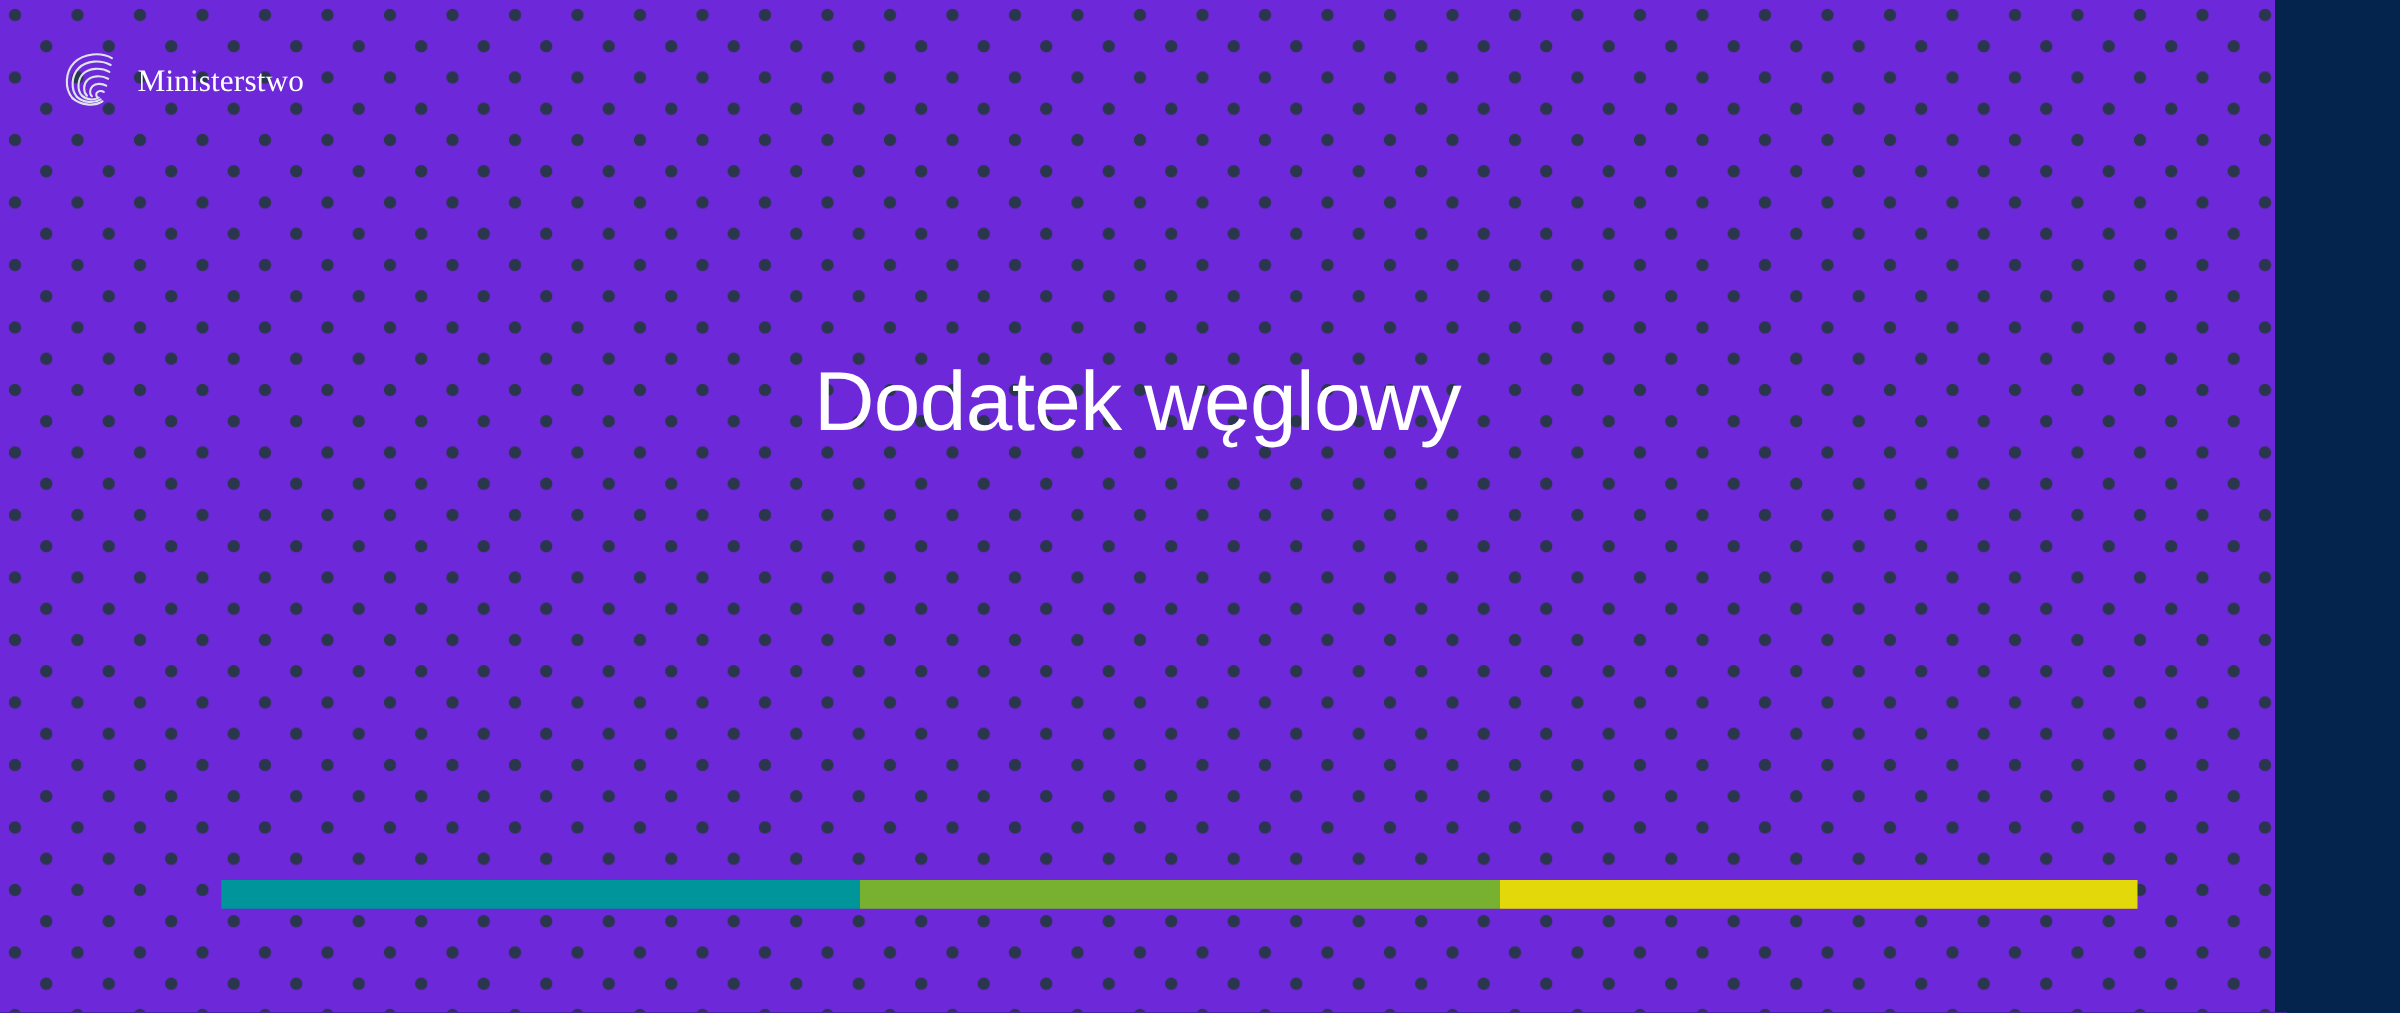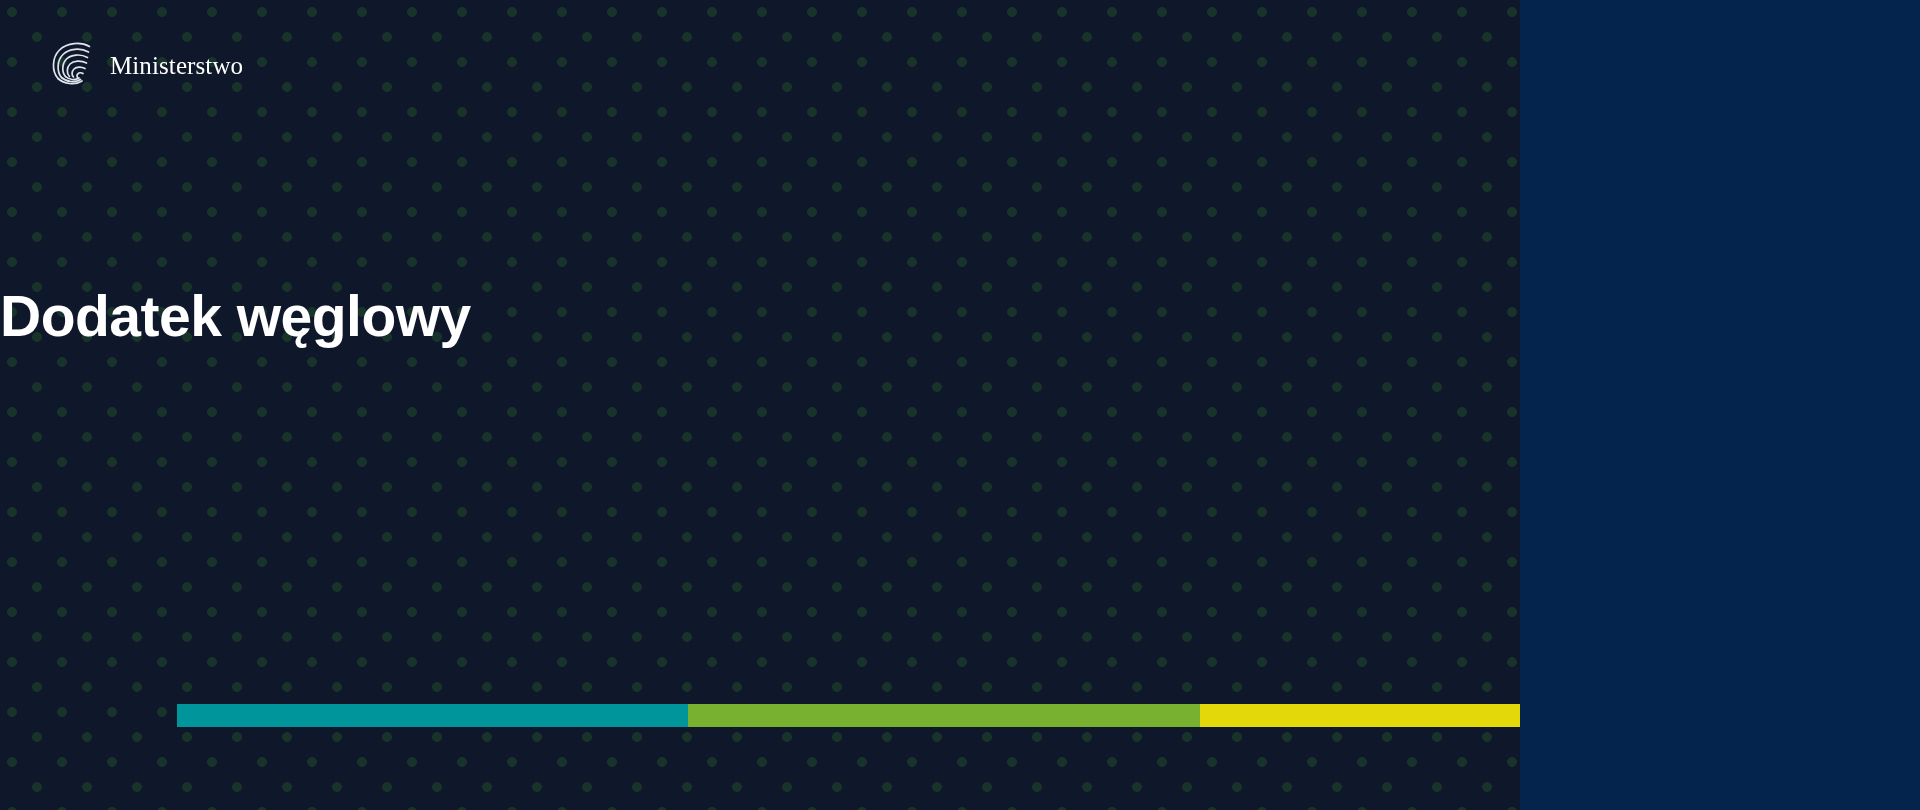--- a/index.html
+++ b/index.html
@@ -13,23 +13,23 @@
 
   body {
     font-family: "Liberation Sans", sans-serif;
     background: #04234d;
     position: relative;
   }
 
   
   .banner {
     position: relative;
-    width: 1520px;
+    width: 1820px;
     height: 810px;
-    background-color: #0f172a;
+    background-color: #6d28d9;
     overflow: hidden;
   }
 
   
   .dot-pattern {
     position: absolute;
     inset: 0;
     pointer-events: none;
     background-image:
       radial-gradient(circle at 12px 12px, #1a3a2a 4.6px, transparent 5.2px),
@@ -70,25 +70,25 @@
   }
 
   .logo-line { display: block; }
 
   
   .headline {
     position: absolute;
     left: 0;
     right: 0;
     top: 283px;
-    text-align: left;
+    text-align: center;
     color: #ffffff;
     font-family: "Liberation Sans", sans-serif;
-    font-weight: 700;
-    font-size: 57px;
+    font-weight: 400;
+    font-size: 67px;
     line-height: 1.16;
     letter-spacing: -0.5px;
     z-index: 5;
   }
 
   .headline-line { display: block; }
 
   
   .accent-bar {
     position: absolute;

